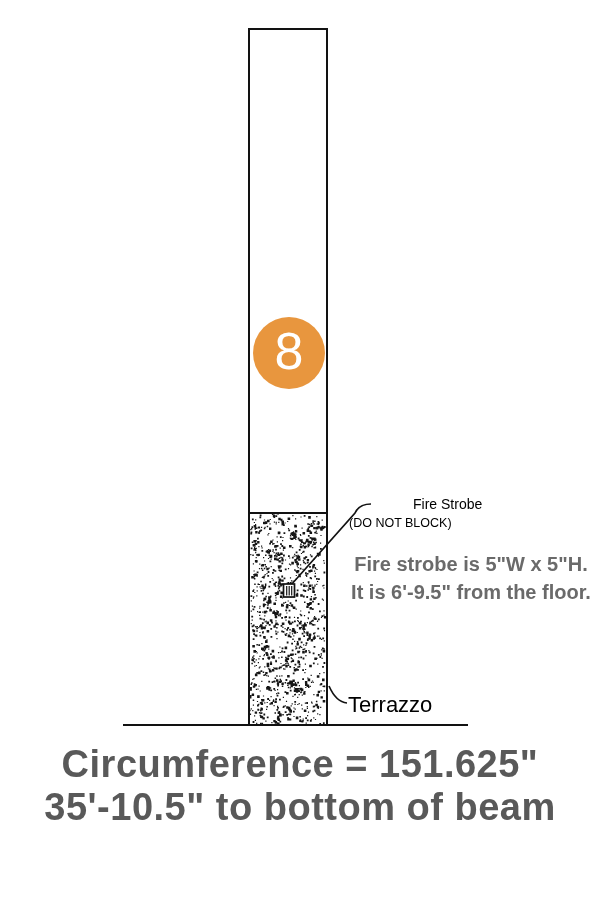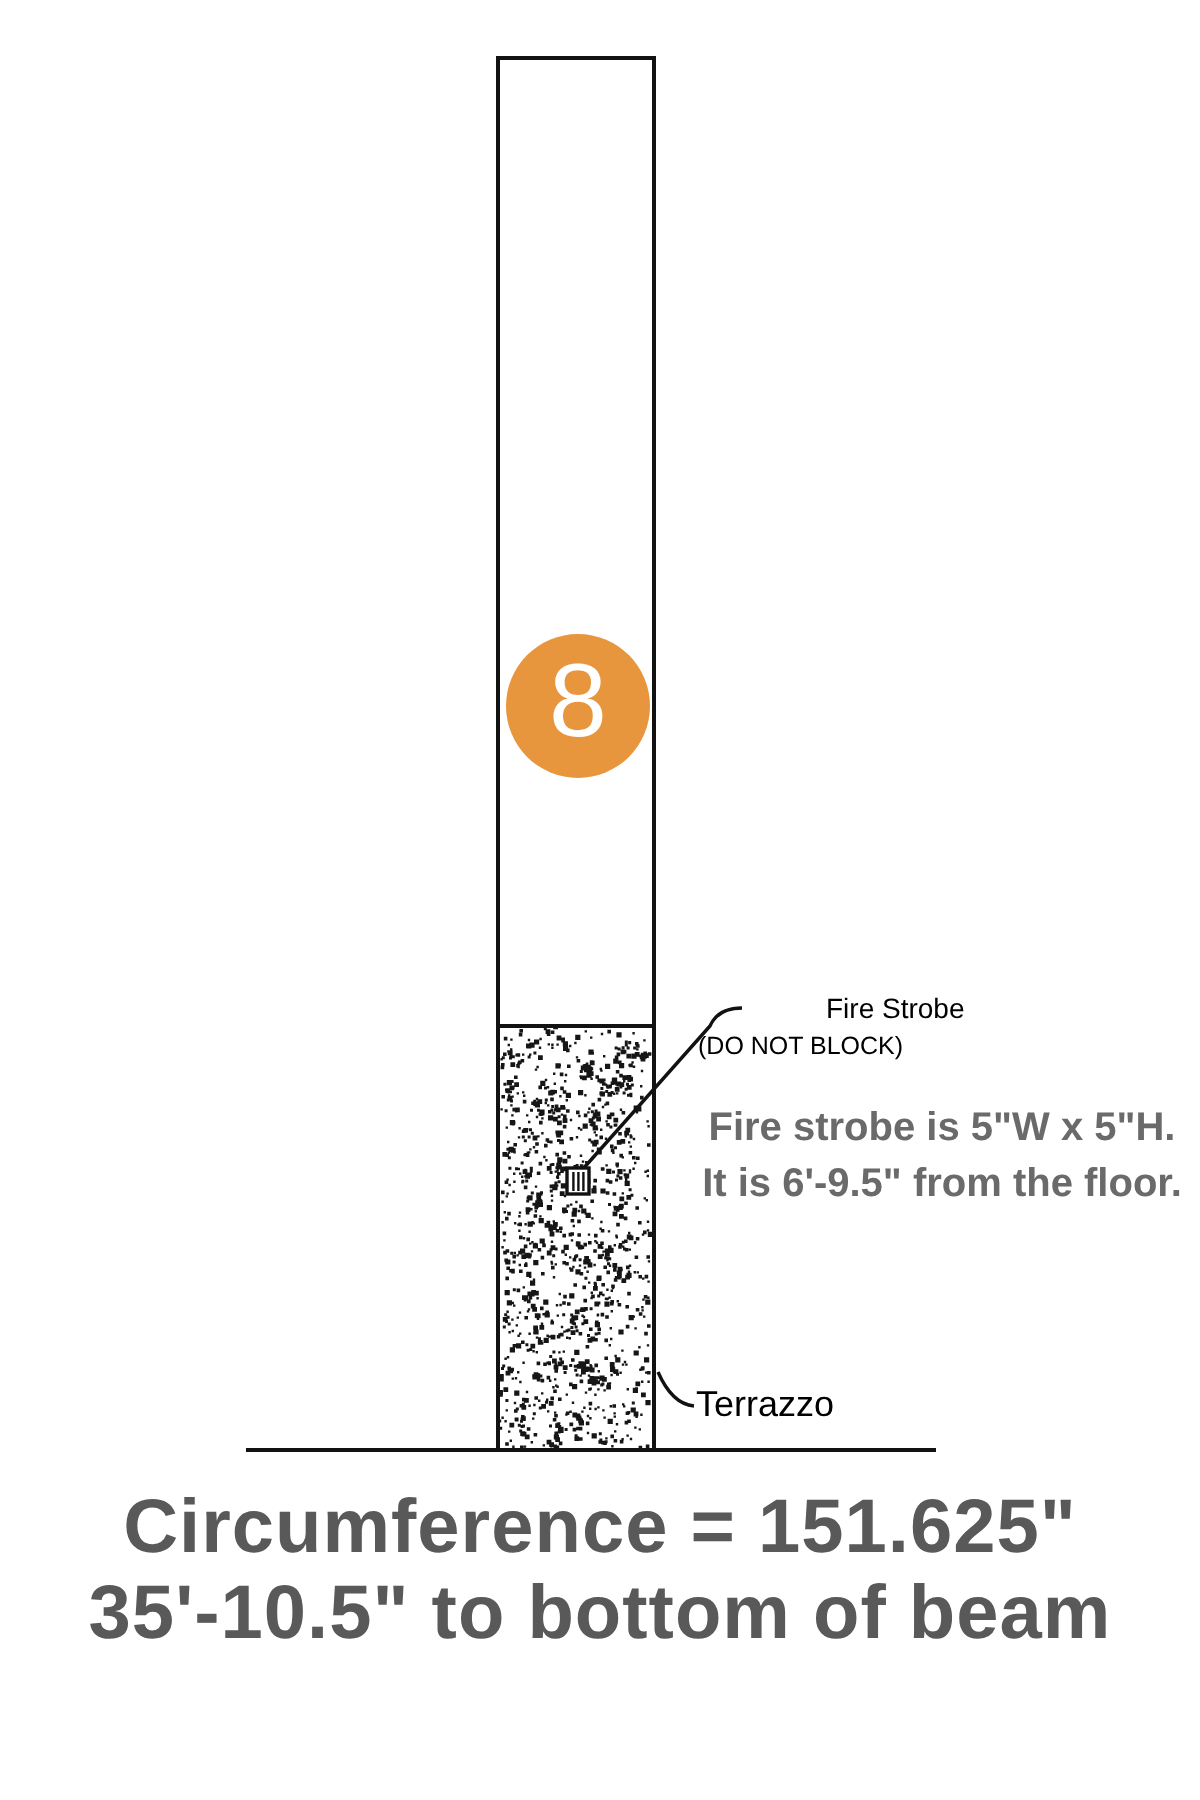--- a/index.html
+++ b/index.html
@@ -84,21 +84,21 @@
     text-align: center;
     font-size: 20px;
     font-weight: 700;
     line-height: 28px;
     color: #6A6A6A;
     white-space: nowrap;
   }
   .terrazzo-label {
     position: absolute;
     left: 348px; top: 692px;
-    font-size: 18px;
+    font-size: 22px;
     color: #000000;
     white-space: nowrap;
   }
   .floor-line {
     position: absolute;
     left: 123px; top: 724px;
     width: 345px; height: 2px;
     background: #121212;
   }
   .caption {

